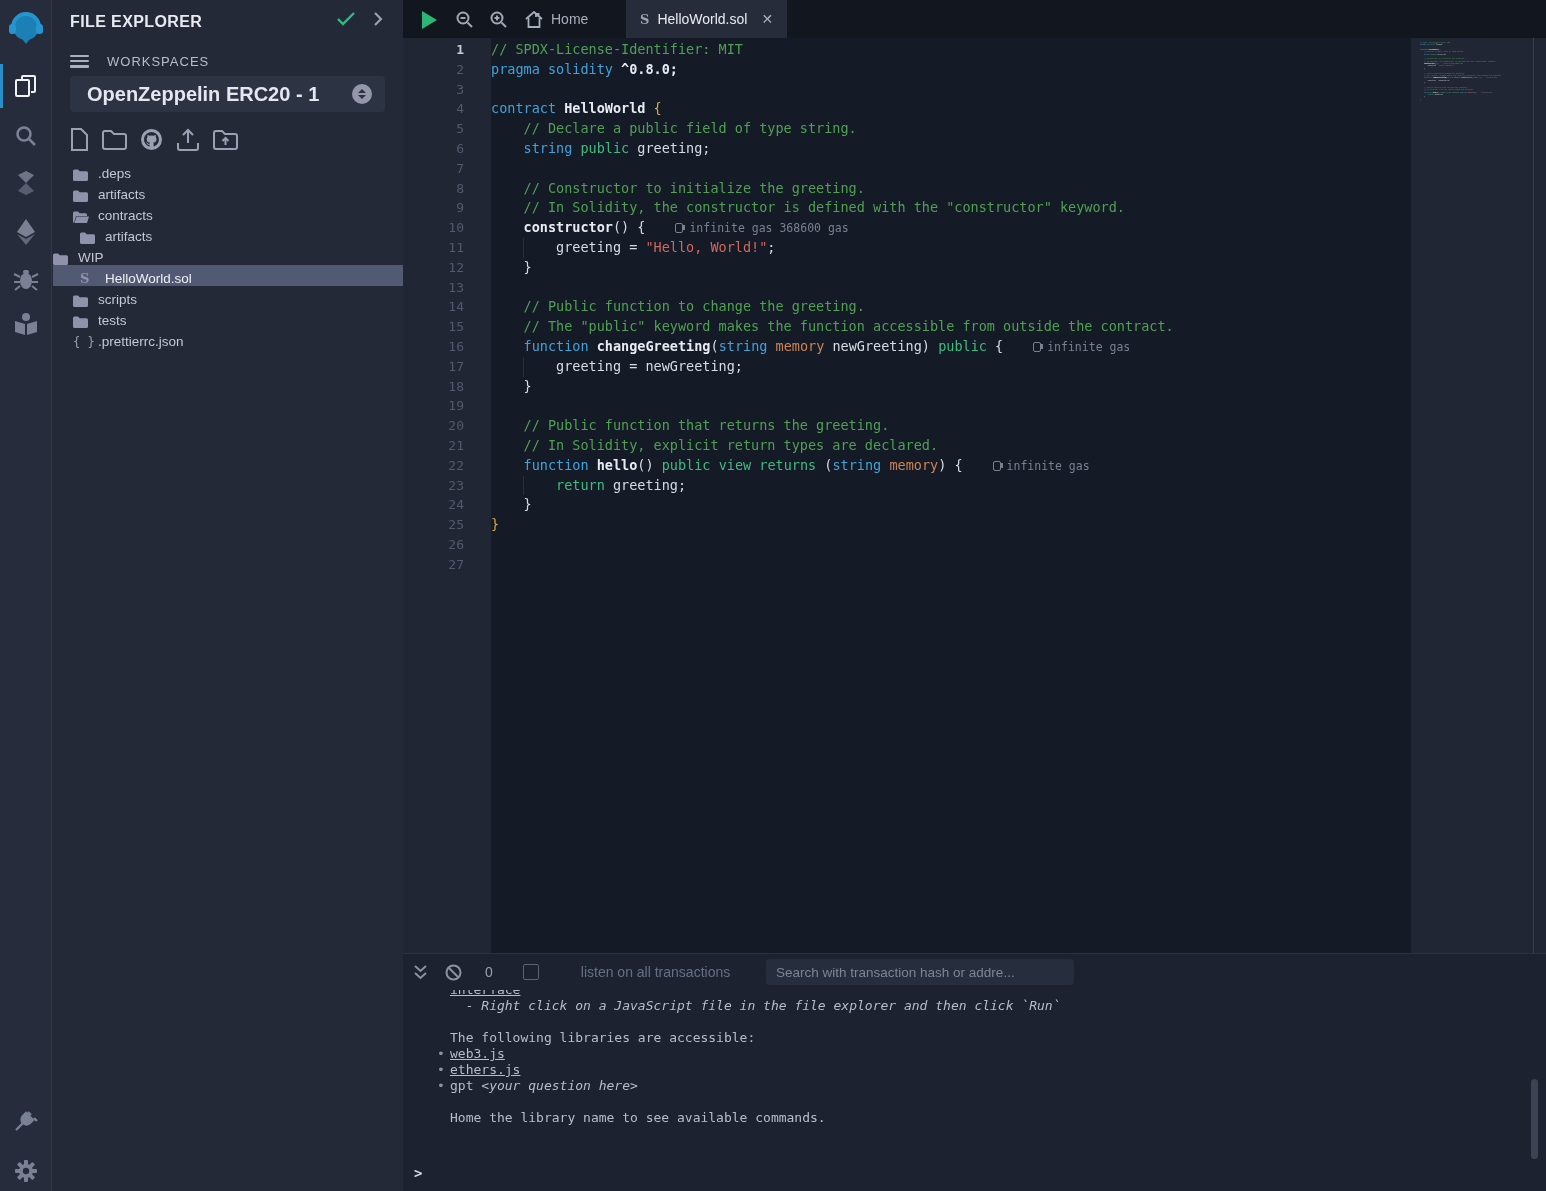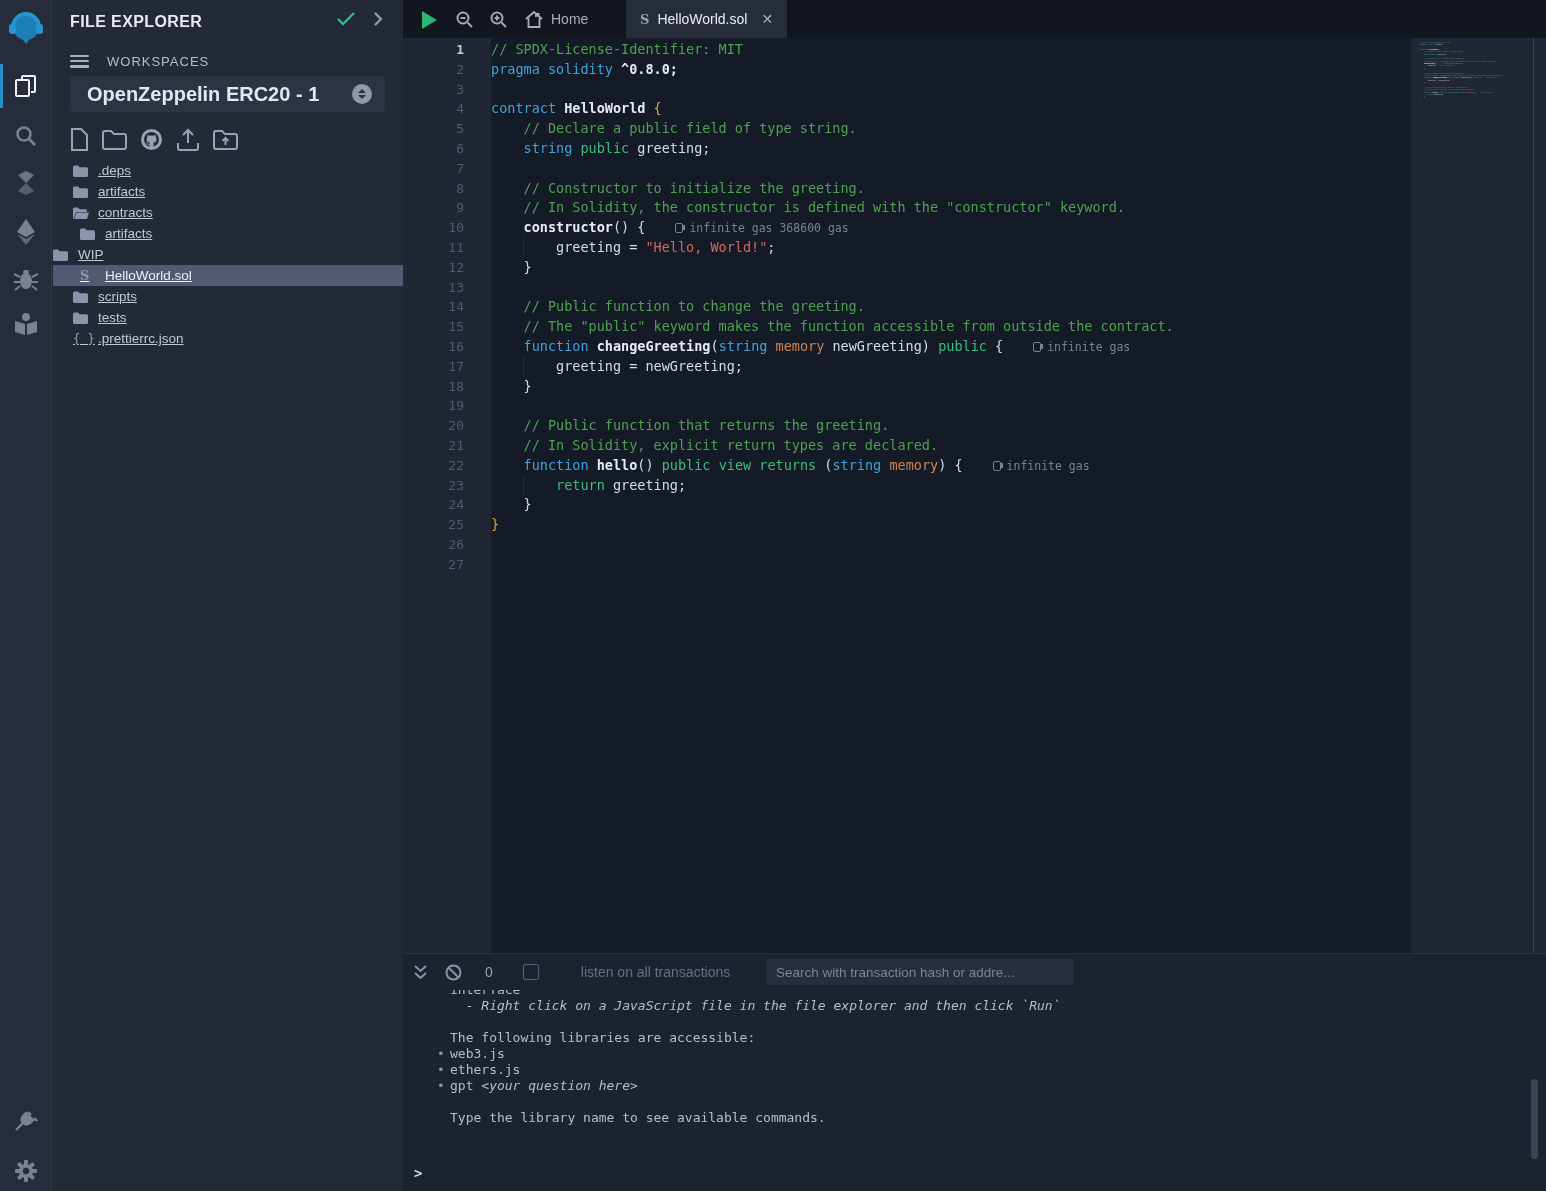--- a/index.html
+++ b/index.html
@@ -33,21 +33,21 @@
   .ws-badge { position:absolute; right:13px; top:8px; width:20px; height:20px; border-radius:50%;
               background:#9298a9; display:flex; align-items:center; justify-content:center; flex-direction:column; gap:2px; }
   .ws-badge i { display:block; width:0; height:0; border-left:4px solid transparent; border-right:4px solid transparent; }
   .ws-badge i.up { border-bottom:4px solid #2c3343; }
   .ws-badge i.dn { border-top:4px solid #2c3343; }
 
   .fe-toolbar { position:absolute; left:17px; top:128px; display:flex; gap:13px; align-items:center; color:#9ba1b2; }
   .fe-toolbar .tbi { cursor:pointer; }
 
   .file-tree { position:absolute; left:0; top:160px; width:350px; }
-  .tree-row { height:21px; display:flex; align-items:center; font-size:13.5px; color:#c3c8d4; cursor:pointer;text-decoration:underline; }
+  .tree-row { height:21px; display:flex; align-items:flex-end; font-size:13.5px; color:#c3c8d4; cursor:pointer; }
   .tree-row .ti { width:16px; margin-right:9px; display:flex; align-items:center; color:#8e93ab; }
   .tree-row.selected { background:#515a72; color:#eef0f5; }
   .tree-row .braces { font-family:"DejaVu Sans Mono", monospace; font-size:12px; color:#9ba1b2; }
 
   
   .editor-col { position:absolute; left:403px; top:0; width:1143px; height:1191px; background:#202634; }
 
   .tab-bar { position:absolute; left:0; top:0; width:100%; height:38px; background:#11161f; }
   .play-btn { position:absolute; left:19px; top:11px; width:0; height:0; cursor:pointer;
               border-left:15px solid #2bb673; border-top:9px solid transparent; border-bottom:9px solid transparent; }
@@ -97,21 +97,21 @@
                  border:none; border-radius:4px; color:#0ea5e9; font-size:13.5px; padding:0 10px;
                  font-family:"Liberation Sans", sans-serif; outline:none; }
   .term-search::placeholder { color:#7d8595; }
   .term-body { position:absolute; left:0; top:36px; width:1120px; height:170px; overflow:hidden;
                padding-left:47px; font-family:"DejaVu Sans Mono", monospace; font-size:13px;
                line-height:16px; color:#b7bdc9; }
   .t-line { white-space:pre-wrap; }
   .t-line.clipped { margin-top:-8px; }
   .t-blank { height:16px; }
   .t-bullet { display:inline-block; width:13px; margin-left:-13px; color:#8b92a3; }
-  .s-link { cursor:pointer; }
+  .s-link { text-decoration:underline; cursor:pointer; }
   .s-italic { font-style:italic; }
   .term-prompt { position:absolute; left:11px; bottom:10px; font-family:"DejaVu Sans Mono", monospace;
                  font-size:14px; font-weight:bold; color:#d7dbe4; }
   .term-scrollthumb { position:absolute; right:8px; top:125px; width:7px; height:80px;
                       background:#3c4354; border-radius:4px; cursor:pointer; }
 </style>
 </head>
 <body>
 
 <div class="app">
@@ -492,19 +492,19 @@
       </div>
       <div class="term-body" id="term-body">
           <div class="t-line clipped"><span class="s-link">interface</span></div>
           <div class="t-line"><span class="s-italic">  - Right click on a JavaScript file in the file explorer and then click `Run`</span></div>
           <div class="t-blank"></div>
           <div class="t-line"><span>The following libraries are accessible:</span></div>
           <div class="t-line"><span class="t-bullet">•</span><span class="s-link">web3.js</span></div>
           <div class="t-line"><span class="t-bullet">•</span><span class="s-link">ethers.js</span></div>
           <div class="t-line"><span class="t-bullet">•</span><span>gpt </span><span class="s-italic">&lt;your question here&gt;</span></div>
           <div class="t-blank"></div>
-          <div class="t-line"><span>Type the library name to see available commands.</span></div>
+          <div class="t-line"><span>Home the library name to see available commands.</span></div>
         </div>
       <span class="term-prompt">&gt;</span>
       <span class="term-scrollthumb"></span>
     </div>
   </div>
 </div>
 
 </body></html>

